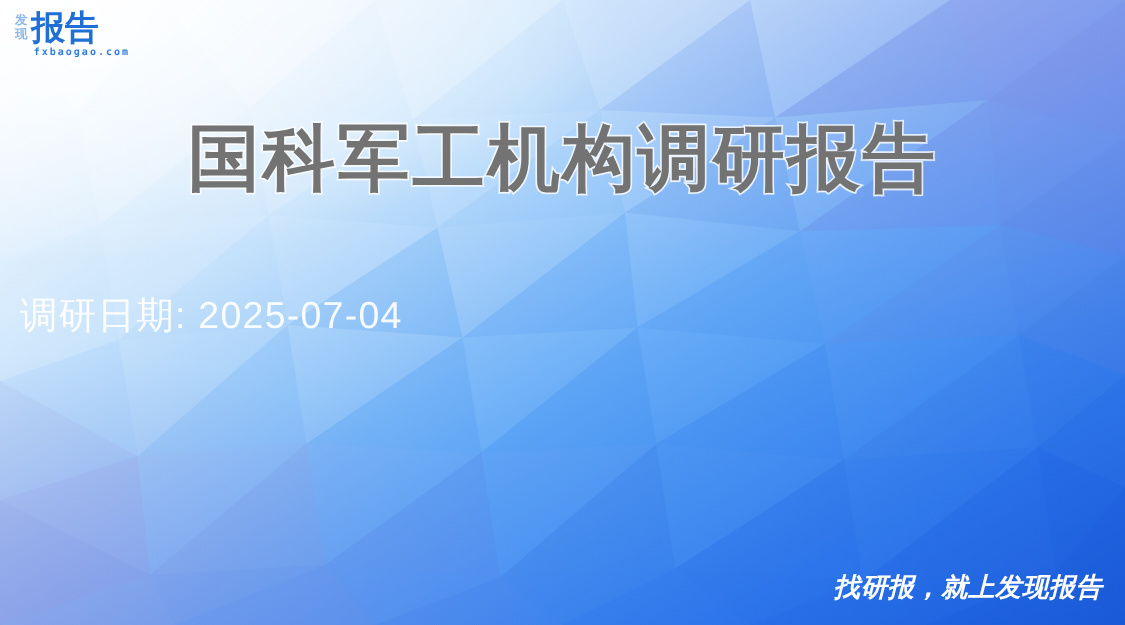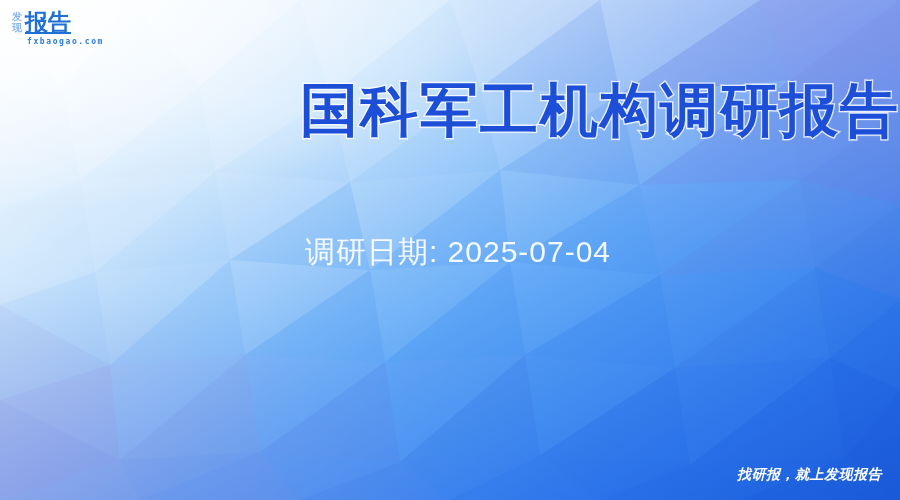--- a/index.html
+++ b/index.html
@@ -66,74 +66,73 @@
     line-height: 1;
   }
   .logo-stack span {
     font-size: 10px;
     font-weight: 700;
     color: #8ab6e8;
     letter-spacing: 0px;
     line-height: 11px;
   }
   .logo-main {
-    font-size: 23px;
+    font-size: 27px;
     font-weight: 900;
     color: #1f6fd4;
     letter-spacing: 0px;
     line-height: 28px;
-    text-decoration: underline;
   }
   .logo-url {
     margin-top: 1px;
     margin-left: 15px;
     font-size: 8px;
     font-weight: 700;
     color: #2f7ddb;
     letter-spacing: 1.6px;
     font-family: "DejaVu Sans Mono", "Liberation Mono", monospace;
   }
 
   
   .title {
     position: absolute;
     left: 0;
     right: 0;
-    top: 72px;
-    text-align: right;
+    top: 88px;
+    text-align: center;
     font-size: 58px;
     font-weight: 900;
     letter-spacing: 2px;
-    color: #1d4ed8;
+    color: #737373;
     -webkit-text-stroke: 2.6px rgba(255,255,255,0.78);
     paint-order: stroke fill;
     text-shadow: 0 1px 2px rgba(255,255,255,0.45);
     white-space: nowrap;
   }
 
   
   .subtitle {
     position: absolute;
     left: 16px;
     right: 0;
     top: 232px;
-    text-align: center;
+    text-align: left;
     font-size: 30px;
     font-weight: 400;
     color: rgba(255,255,255,0.93);
     letter-spacing: 1px;
     white-space: nowrap;
   }
 
   
   .slogan {
     position: absolute;
     right: 18px;
     bottom: 16px;
-    font-size: 14px;
+    font-size: 21px;
     font-weight: 700;
     font-style: italic;
     color: #ffffff;
     letter-spacing: 0.5px;
     white-space: nowrap;
   }
 </style>
 </head>
 <body>
 

